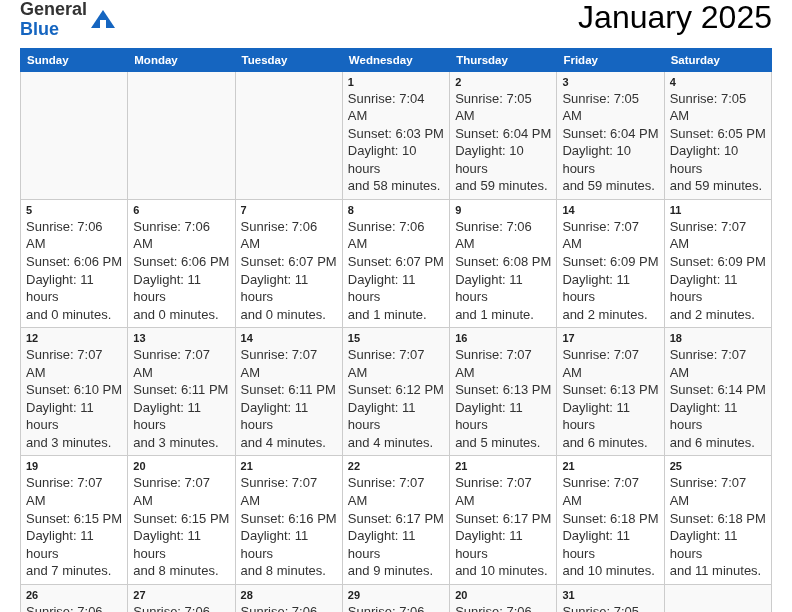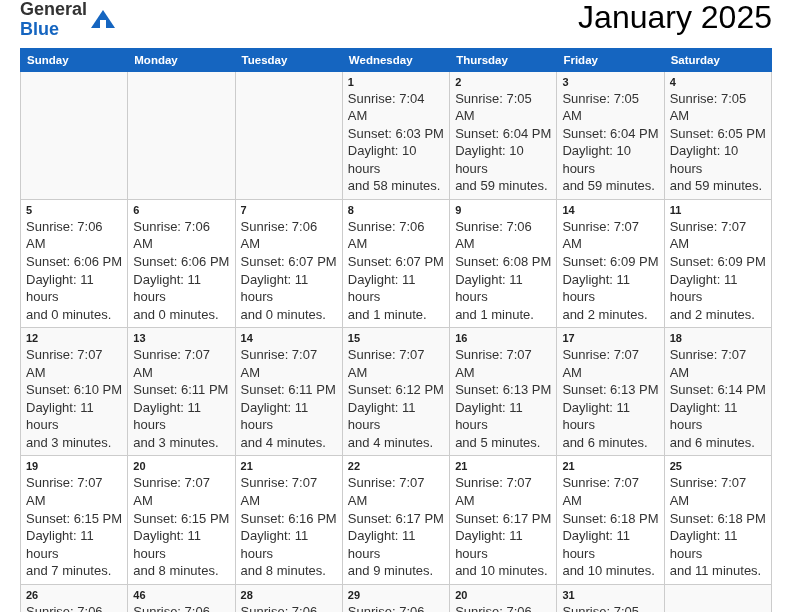--- a/index.html
+++ b/index.html
@@ -319,21 +319,21 @@
         </tr>
         <tr>
           <td>
             <span class="day-num">26</span>
             <div class="day-info" style="white-space: pre-line;">Sunrise: 7:06 AM
 Sunset: 6:19 PM
 Daylight: 11 hours
 and 12 minutes.</div>
           </td>
           <td>
-            <span class="day-num">46</span>
+            <span class="day-num">27</span>
             <div class="day-info" style="white-space: pre-line;">Sunrise: 7:06 AM
 Sunset: 6:20 PM
 Daylight: 11 hours
 and 13 minutes.</div>
           </td>
           <td>
             <span class="day-num">28</span>
             <div class="day-info" style="white-space: pre-line;">Sunrise: 7:06 AM
 Sunset: 6:20 PM
 Daylight: 11 hours

